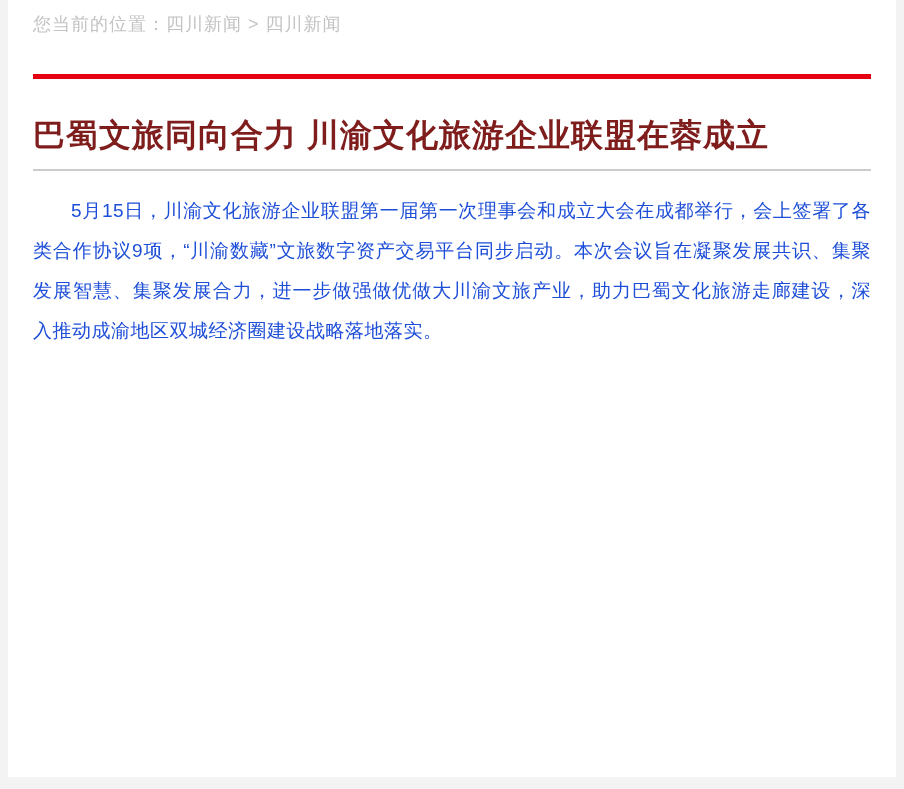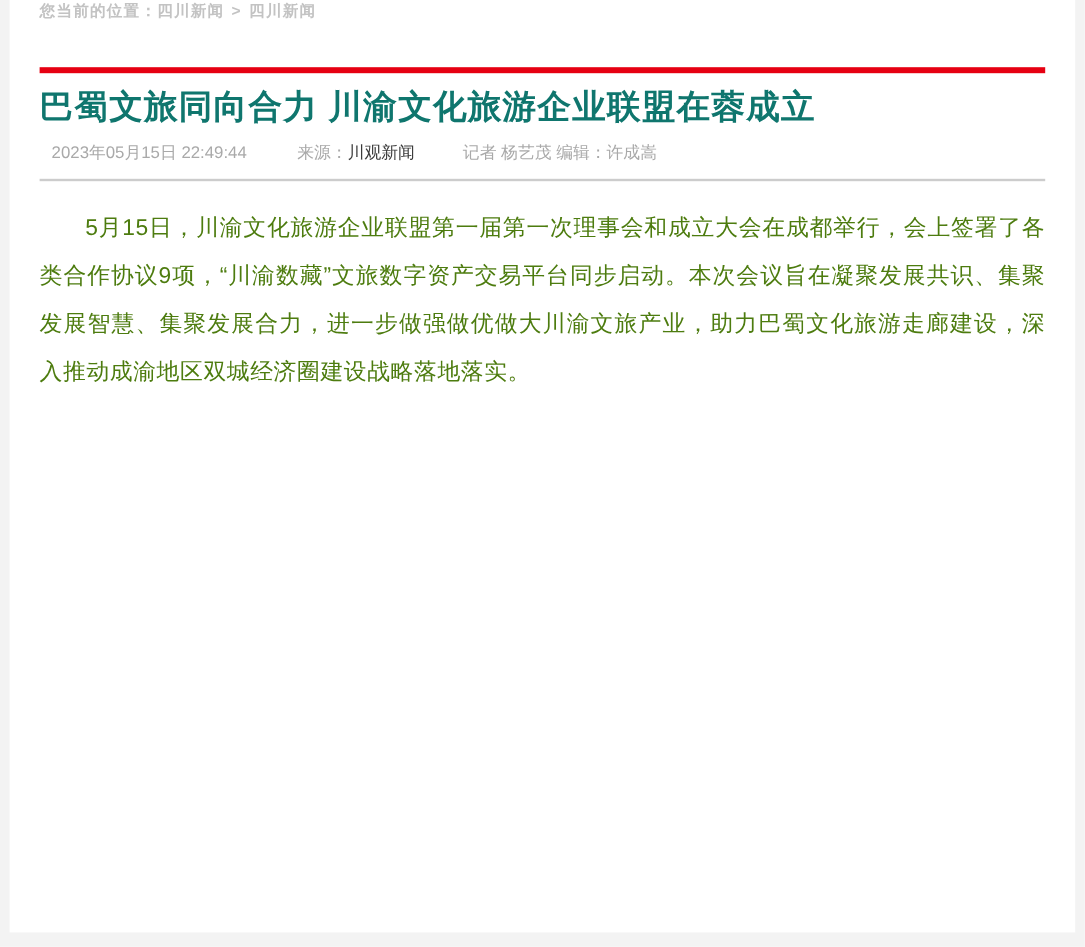--- a/index.html
+++ b/index.html
@@ -12,47 +12,46 @@
     min-height: 789px;
   }
   .page-card {
     background: #ffffff;
     margin: 0 8px;
     min-height: 777px;
     padding: 0 25px 30px 25px;
   }
   
   .breadcrumb {
-    padding-top: 0;
-    font-size: 13px;
+    padding-top: 12px;
+    font-size: 18px;
     color: #c3c3c3;
     letter-spacing: 1px;
-    font-weight: bold;
   }
   .breadcrumb a {
     color: #c3c3c3;
     text-decoration: none;
     cursor: pointer;
   }
   .breadcrumb .sep {
     margin: 0 6px;
     color: #c3c3c3;
   }
   
   .red-rule {
     height: 5px;
     background: #e60012;
     margin-top: 38px;
   }
   
   .article-title {
-    margin-top: 10px;
-    font-size: 28px;
+    margin-top: 36px;
+    font-size: 32px;
     font-weight: bold;
-    color: #0f766e;
+    color: #7f1d1d;
     letter-spacing: 1px;
     line-height: 1.3;
     white-space: nowrap;
   }
   
   .meta-row {
     margin-top: 12px;
     font-size: 14px;
     color: #a9a9a9;
     display: flex;
@@ -69,21 +68,21 @@
   
   .meta-divider {
     height: 2px;
     background: #cccccc;
     margin-top: 12px;
   }
   
   .article-body {
     margin-top: 20px;
     font-size: 19px;
-    color: #4d7c0f;
+    color: #1d4ed8;
     line-height: 40px;
     letter-spacing: 0.5px;
     text-align: justify;
   }
   .article-body p {
     text-indent: 2em;
     margin: 20px 0 0 0;
   }
   .article-body p:first-child { margin-top: 0; }
 </style>
@@ -93,27 +92,20 @@
 <div class="page-card">
 
   <div class="breadcrumb">
     <span>您当前的位置：</span><a>四川新闻</a><span class="sep">&gt;</span><a>四川新闻</a>
   </div>
 
   <div class="red-rule"></div>
 
   <h1 class="article-title">巴蜀文旅同向合力 川渝文化旅游企业联盟在蓉成立</h1>
 
-  <div class="meta-row">
-    <span class="meta-date">2023年05月15日 22:49:44</span>
-    <span class="meta-source">
-      <span>来源：</span><a class="meta-source-name">川观新闻</a>
-    </span>
-    <span class="meta-reporter">记者 杨艺茂 编辑：许成嵩</span>
-  </div>
 
   <div class="meta-divider"></div>
 
   <div class="article-body">
     <p>5月15日，川渝文化旅游企业联盟第一届第一次理事会和成立大会在成都举行，会上签署了各类合作协议9项，“川渝数藏”文旅数字资产交易平台同步启动。本次会议旨在凝聚发展共识、集聚发展智慧、集聚发展合力，进一步做强做优做大川渝文旅产业，助力巴蜀文化旅游走廊建设，深入推动成渝地区双城经济圈建设战略落地落实。</p>
   </div>
 
 </div>
 
 </body></html>

